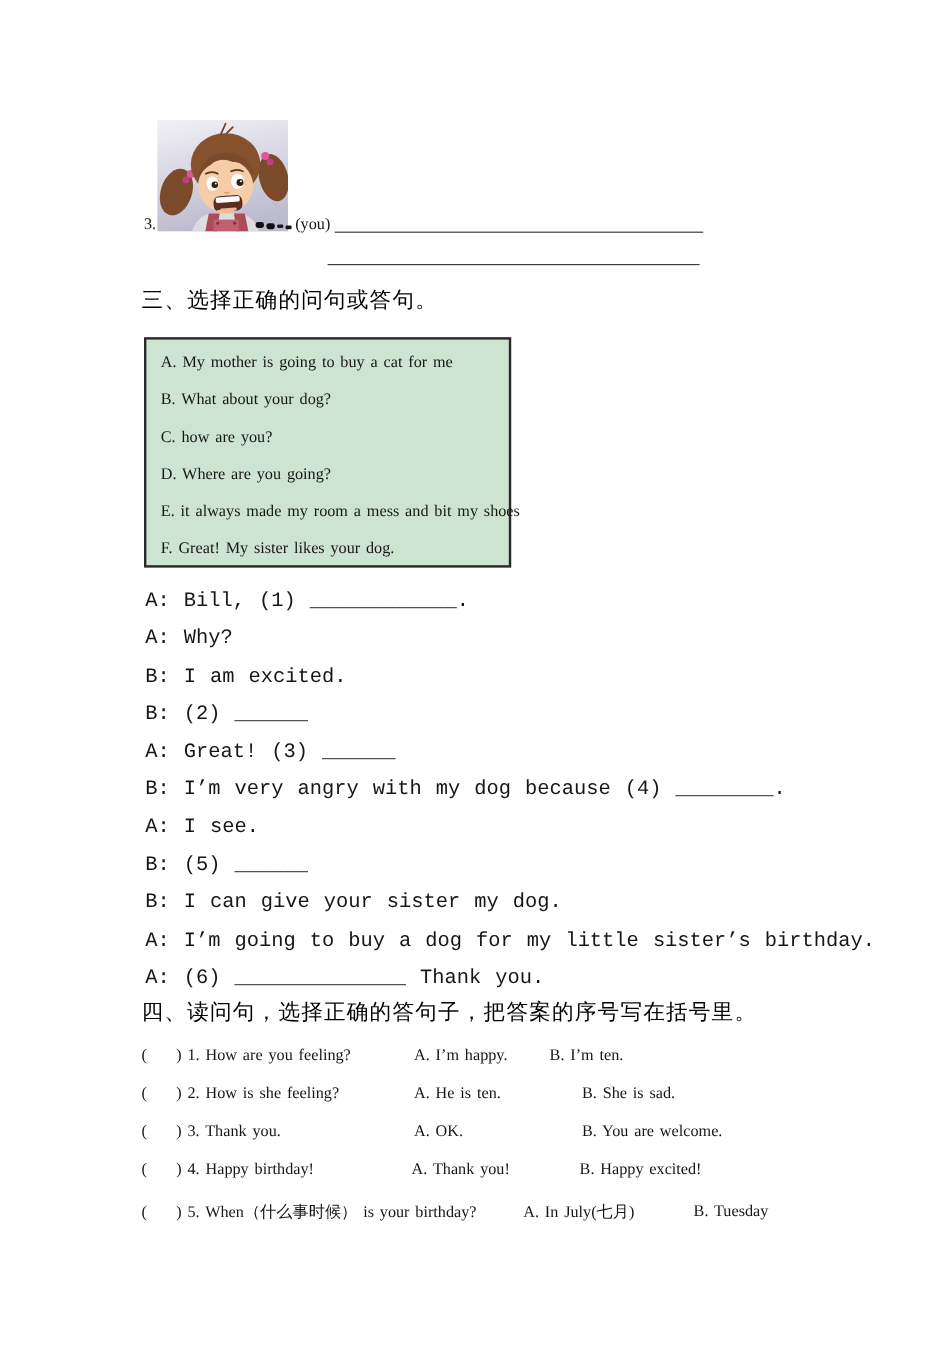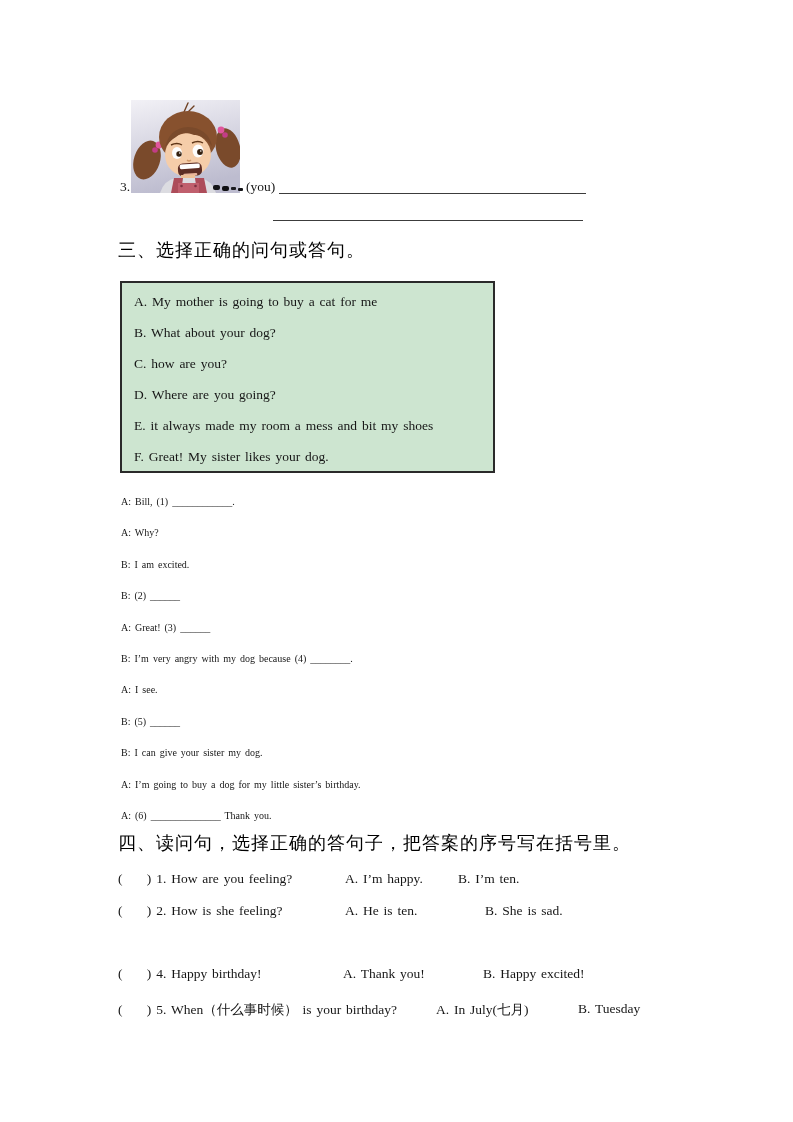--- a/index.html
+++ b/index.html
@@ -27,29 +27,29 @@
   
   .heading {
     position:absolute; margin:0; font-family:"Liberation Sans","DejaVu Sans",sans-serif;
     font-weight:400; font-size:18px; color:#000; letter-spacing:1px; white-space:nowrap;
   }
   .h3 { left:118px; top:238px; }
   .h4 { left:118px; top:831px; }
 
   
   .options-box {
-    position:absolute; left:120px; top:281px; width:375px; height:192px;
+    position:absolute; left:120px; top:281px; width:306px; height:192px;
     background:#cde5d0; border:2px solid #2a2a2a; box-sizing:border-box;
   }
   .options-box .opt { position:absolute; left:12px; font-size:13.5px; word-spacing:1.5px; white-space:nowrap; }
   .o1{top:11px}.o2{top:42px}.o3{top:73px}.o4{top:104px}.o5{top:135px}.o6{top:166px}
 
   
   .dialogue { position:absolute; left:121px; top:486px; }
-  .dialogue .dl { height:31.4px; line-height:31.4px; font-size:10px; word-spacing:1.5px; white-space:nowrap; }
+  .dialogue .dl { height:31.4px; line-height:31.4px; font-size:17px; word-spacing:1.5px; white-space:nowrap;font-family:Liberation Mono, monospace; }
 
   
   .s4row { position:absolute; left:0; top:0; width:678px; height:20px; font-size:13.5px; word-spacing:1.5px; }
   .s4row span { position:absolute; white-space:nowrap; }
   .s4row .q { left:118px; }
   .s4r1{top:871px} .s4r2{top:903px} .s4r3{top:935px} .s4r4{top:966px} .s4r5{top:1001px}
   .s4r1 .optA{left:345px} .s4r1 .optB{left:458px}
   .s4r2 .optA{left:345px} .s4r2 .optB{left:485px}
   .s4r3 .optA{left:345px} .s4r3 .optB{left:485px}
   .s4r4 .optA{left:343px} .s4r4 .optB{left:483px}
@@ -139,20 +139,25 @@
   <div class="s4row s4r1">
     <span class="q">(&nbsp;&nbsp;&nbsp;&nbsp;&nbsp;) 1. How are you feeling?</span>
     <span class="optA">A. I’m happy.</span>
     <span class="optB">B. I’m ten.</span>
   </div>
   <div class="s4row s4r2">
     <span class="q">(&nbsp;&nbsp;&nbsp;&nbsp;&nbsp;) 2. How is she feeling?</span>
     <span class="optA">A. He is ten.</span>
     <span class="optB">B. She is sad.</span>
   </div>
+  <div class="s4row s4r3">
+    <span class="q">(&nbsp;&nbsp;&nbsp;&nbsp;&nbsp;) 3. Thank you.</span>
+    <span class="optA">A. OK.</span>
+    <span class="optB">B. You are welcome.</span>
+  </div>
   <div class="s4row s4r4">
     <span class="q">(&nbsp;&nbsp;&nbsp;&nbsp;&nbsp;) 4. Happy birthday!</span>
     <span class="optA">A. Thank you!</span>
     <span class="optB">B. Happy excited!</span>
   </div>
   <div class="s4row s4r5">
     <span class="q">(&nbsp;&nbsp;&nbsp;&nbsp;&nbsp;) 5. When（什么事时候）  is your birthday?</span>
     <span class="optA">A. In July(七月)</span>
     <span class="optB">B. Tuesday</span>
   </div>

